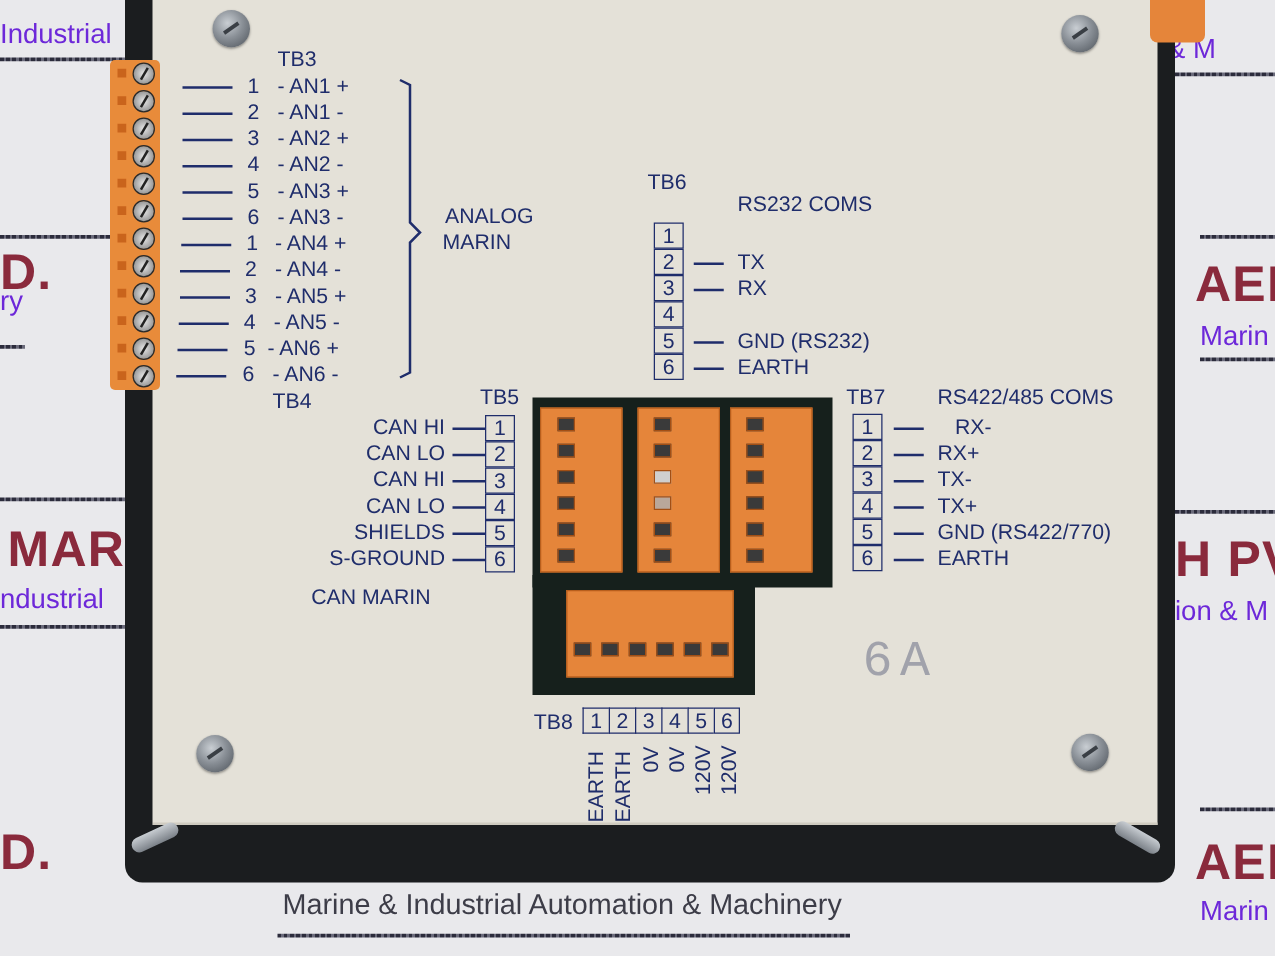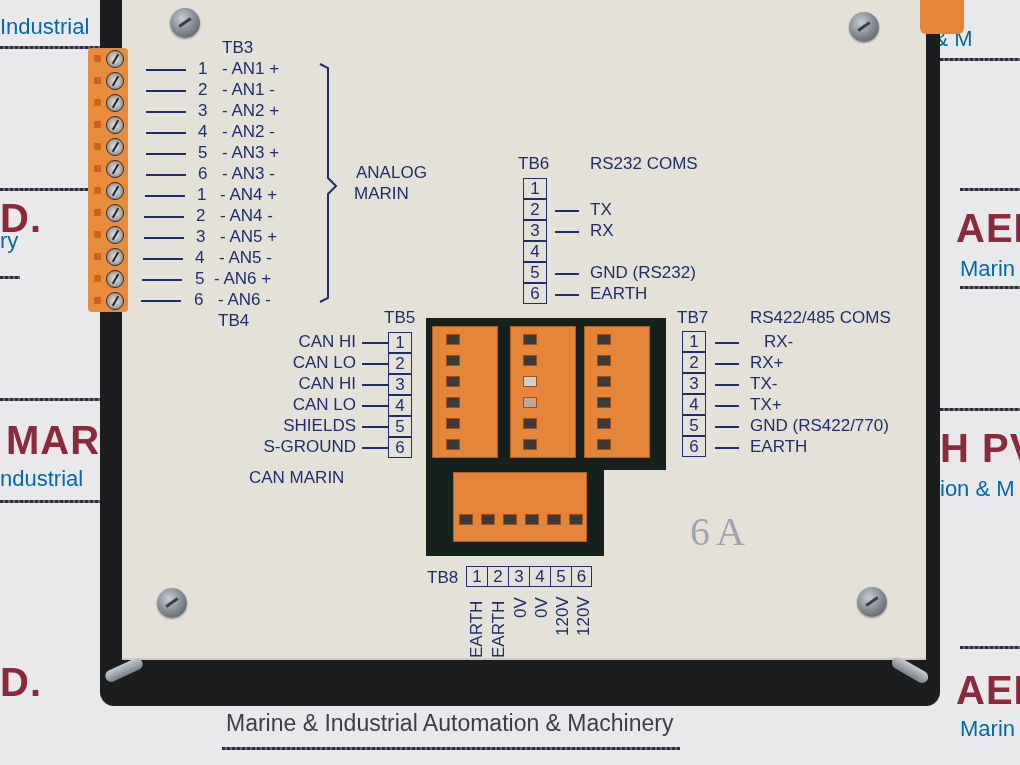--- a/index.html
+++ b/index.html
@@ -7,21 +7,21 @@
     body {
       position: relative;
       background: #e9e9ec;
       font-family: "Liberation Sans", sans-serif;
       color: #1f2d6b;
     }
     .abs { position: absolute; }
 
     
     .wm-brand { position: absolute; font-weight: bold; color: #8a2a3c; font-size: 40px; letter-spacing: 1px; white-space: nowrap; }
-    .wm-sub { position: absolute; color: #0369a1; font-size: 22px; white-space: nowrap; }
+    .wm-sub { position: absolute; color: #6d28d9; font-size: 22px; white-space: nowrap; }
     .wm-rule { position: absolute; height: 3px; background: repeating-linear-gradient(90deg,#2c2c3c 0 3px,#6a6a7a 3px 5px); }
 
     
     .plate {
       position: absolute; left: 100px; top: 0; width: 840px; height: 706px;
       background: #1b1d1f; border-radius: 0 0 14px 14px;
     }
     .panel {
       position: absolute; left: 122px; top: 0; width: 804px; height: 660px;
       background: #e4e1d8;
@@ -61,21 +61,21 @@
     
     .brace { position: absolute; }
 
     
     .conn-bg { position: absolute; background: #16201c; }
     .conn-orange { position: absolute; background: #e5853a; border: 1px solid #b85e1c; }
     .conn-hole { position: absolute; width: 14px; height: 11px; background: #3a3a3a; border: 1px solid #a34f14; }
 
     .vert { position: absolute; transform-origin: left top; transform: rotate(-90deg); font-size: 17px; white-space: nowrap; color: #1f2d6b; }
 
-    .pencil { position: absolute; font-size: 40px; color: #8b8e9c; opacity: .75; font-family: Liberation Serif, serif; letter-spacing: 6px; }
+    .pencil { position: absolute; font-size: 40px; color: #8b8e9c; opacity: .75; font-family: Liberation Mono, monospace; letter-spacing: 6px; }
   </style>
 </head>
 <body>
 
 <div>
   <div class="wm-sub" style="left:0;top:14px">Industrial</div>
   <div class="wm-rule" style="left:0;top:46px;width:100px"></div>
   <div class="wm-rule" style="left:0;top:188px;width:100px"></div>
   <div class="wm-brand" style="left:0;top:196px">D.</div>
   <div class="wm-sub" style="left:0;top:228px">ry</div>
@@ -219,21 +219,21 @@
   <div class="tbhead" style="left:218px;top:311px">TB4</div>
 
   <svg class="brace" style="left:318px;top:62px" width="22" height="242">
     <path d="M2 2 L10 6 L10 116 L18 124 L10 132 L10 236 L2 240" fill="none" stroke="#1f2d6b" stroke-width="2"></path>
   </svg>
   <div class="lbl" style="left:356px;top:163px">ANALOG</div>
   <div class="lbl" style="left:354px;top:184px">MARIN</div>
 </div>
 
 <div>
-  <div class="tbhead" style="left:518px;top:154px">TB6</div>
+  <div class="tbhead" style="left:518px;top:136px">TB6</div>
   <div class="tbhead" style="left:590px;top:154px">RS232 COMS</div>
   <div class="pinbox" style="left:523px;top:178px">1</div>
   <div class="pinbox" style="left:523px;top:199px">2</div>
   <div class="pinbox" style="left:523px;top:220px">3</div>
   <div class="pinbox" style="left:523px;top:241px">4</div>
   <div class="pinbox" style="left:523px;top:262px">5</div>
   <div class="pinbox" style="left:523px;top:283px">6</div>
 
   <div class="dash" style="left:555px;top:210px;width:24px"></div>
   <div class="lbl" style="left:590px;top:200px">TX</div>

